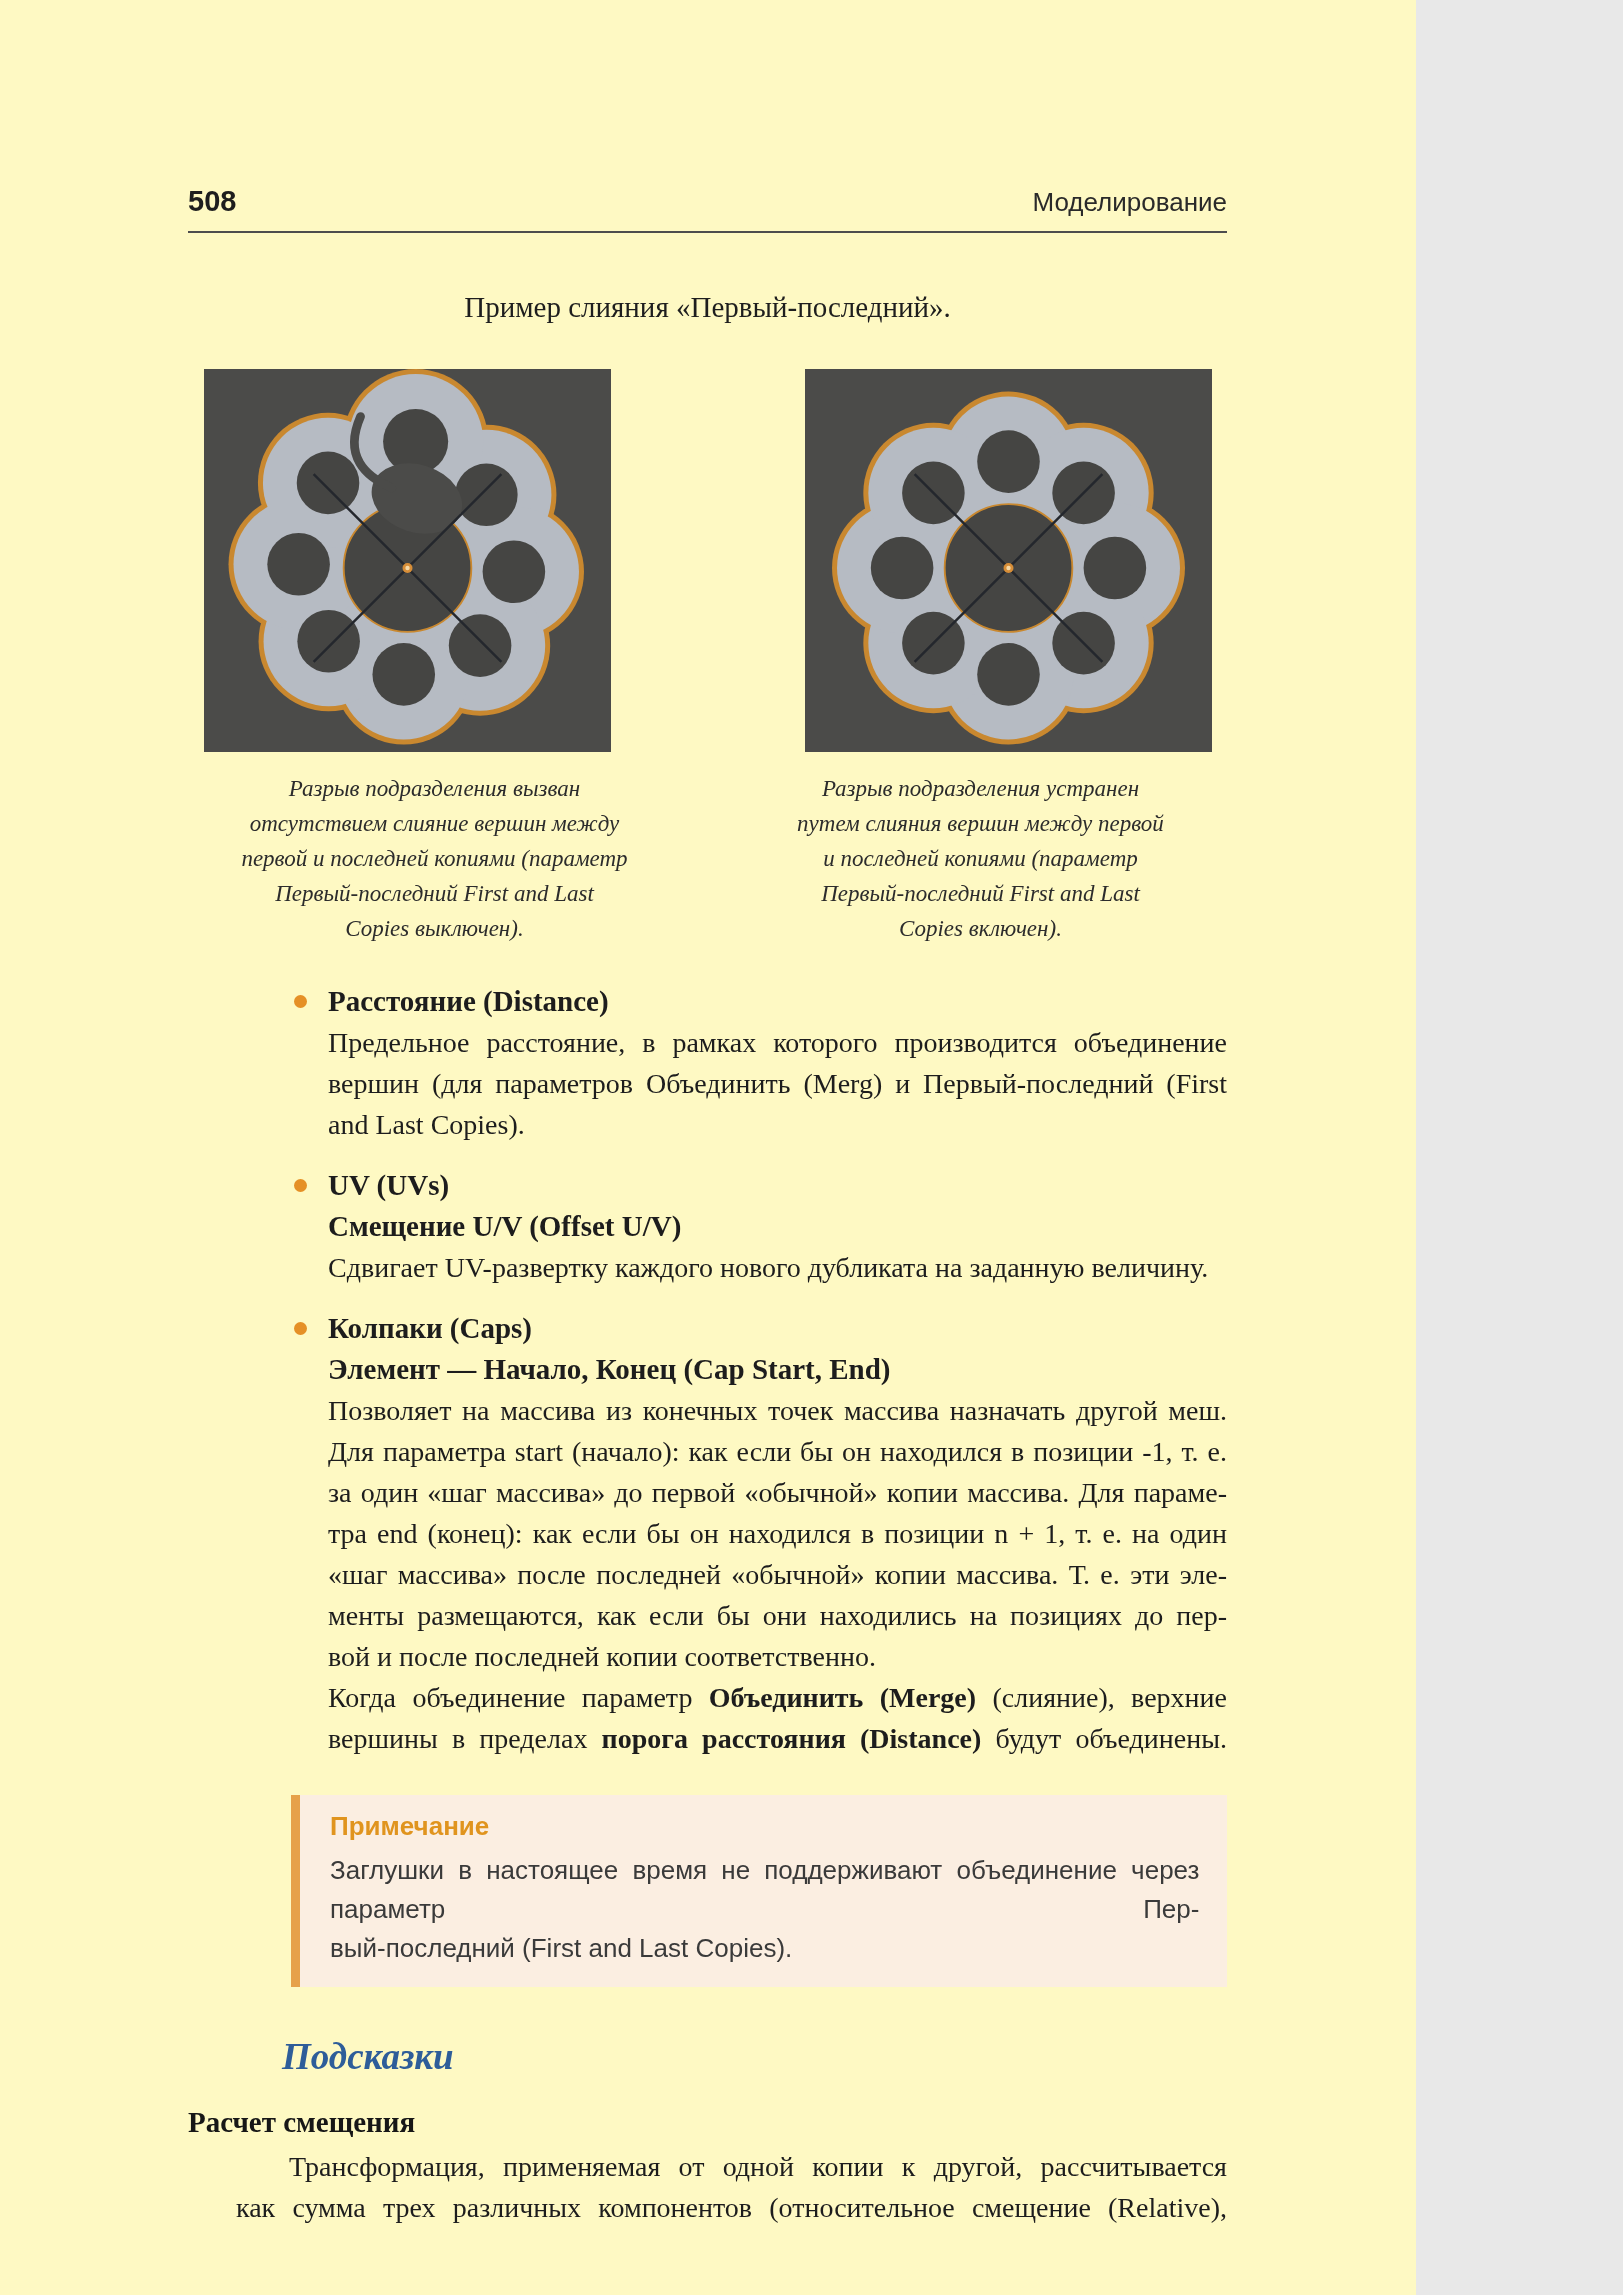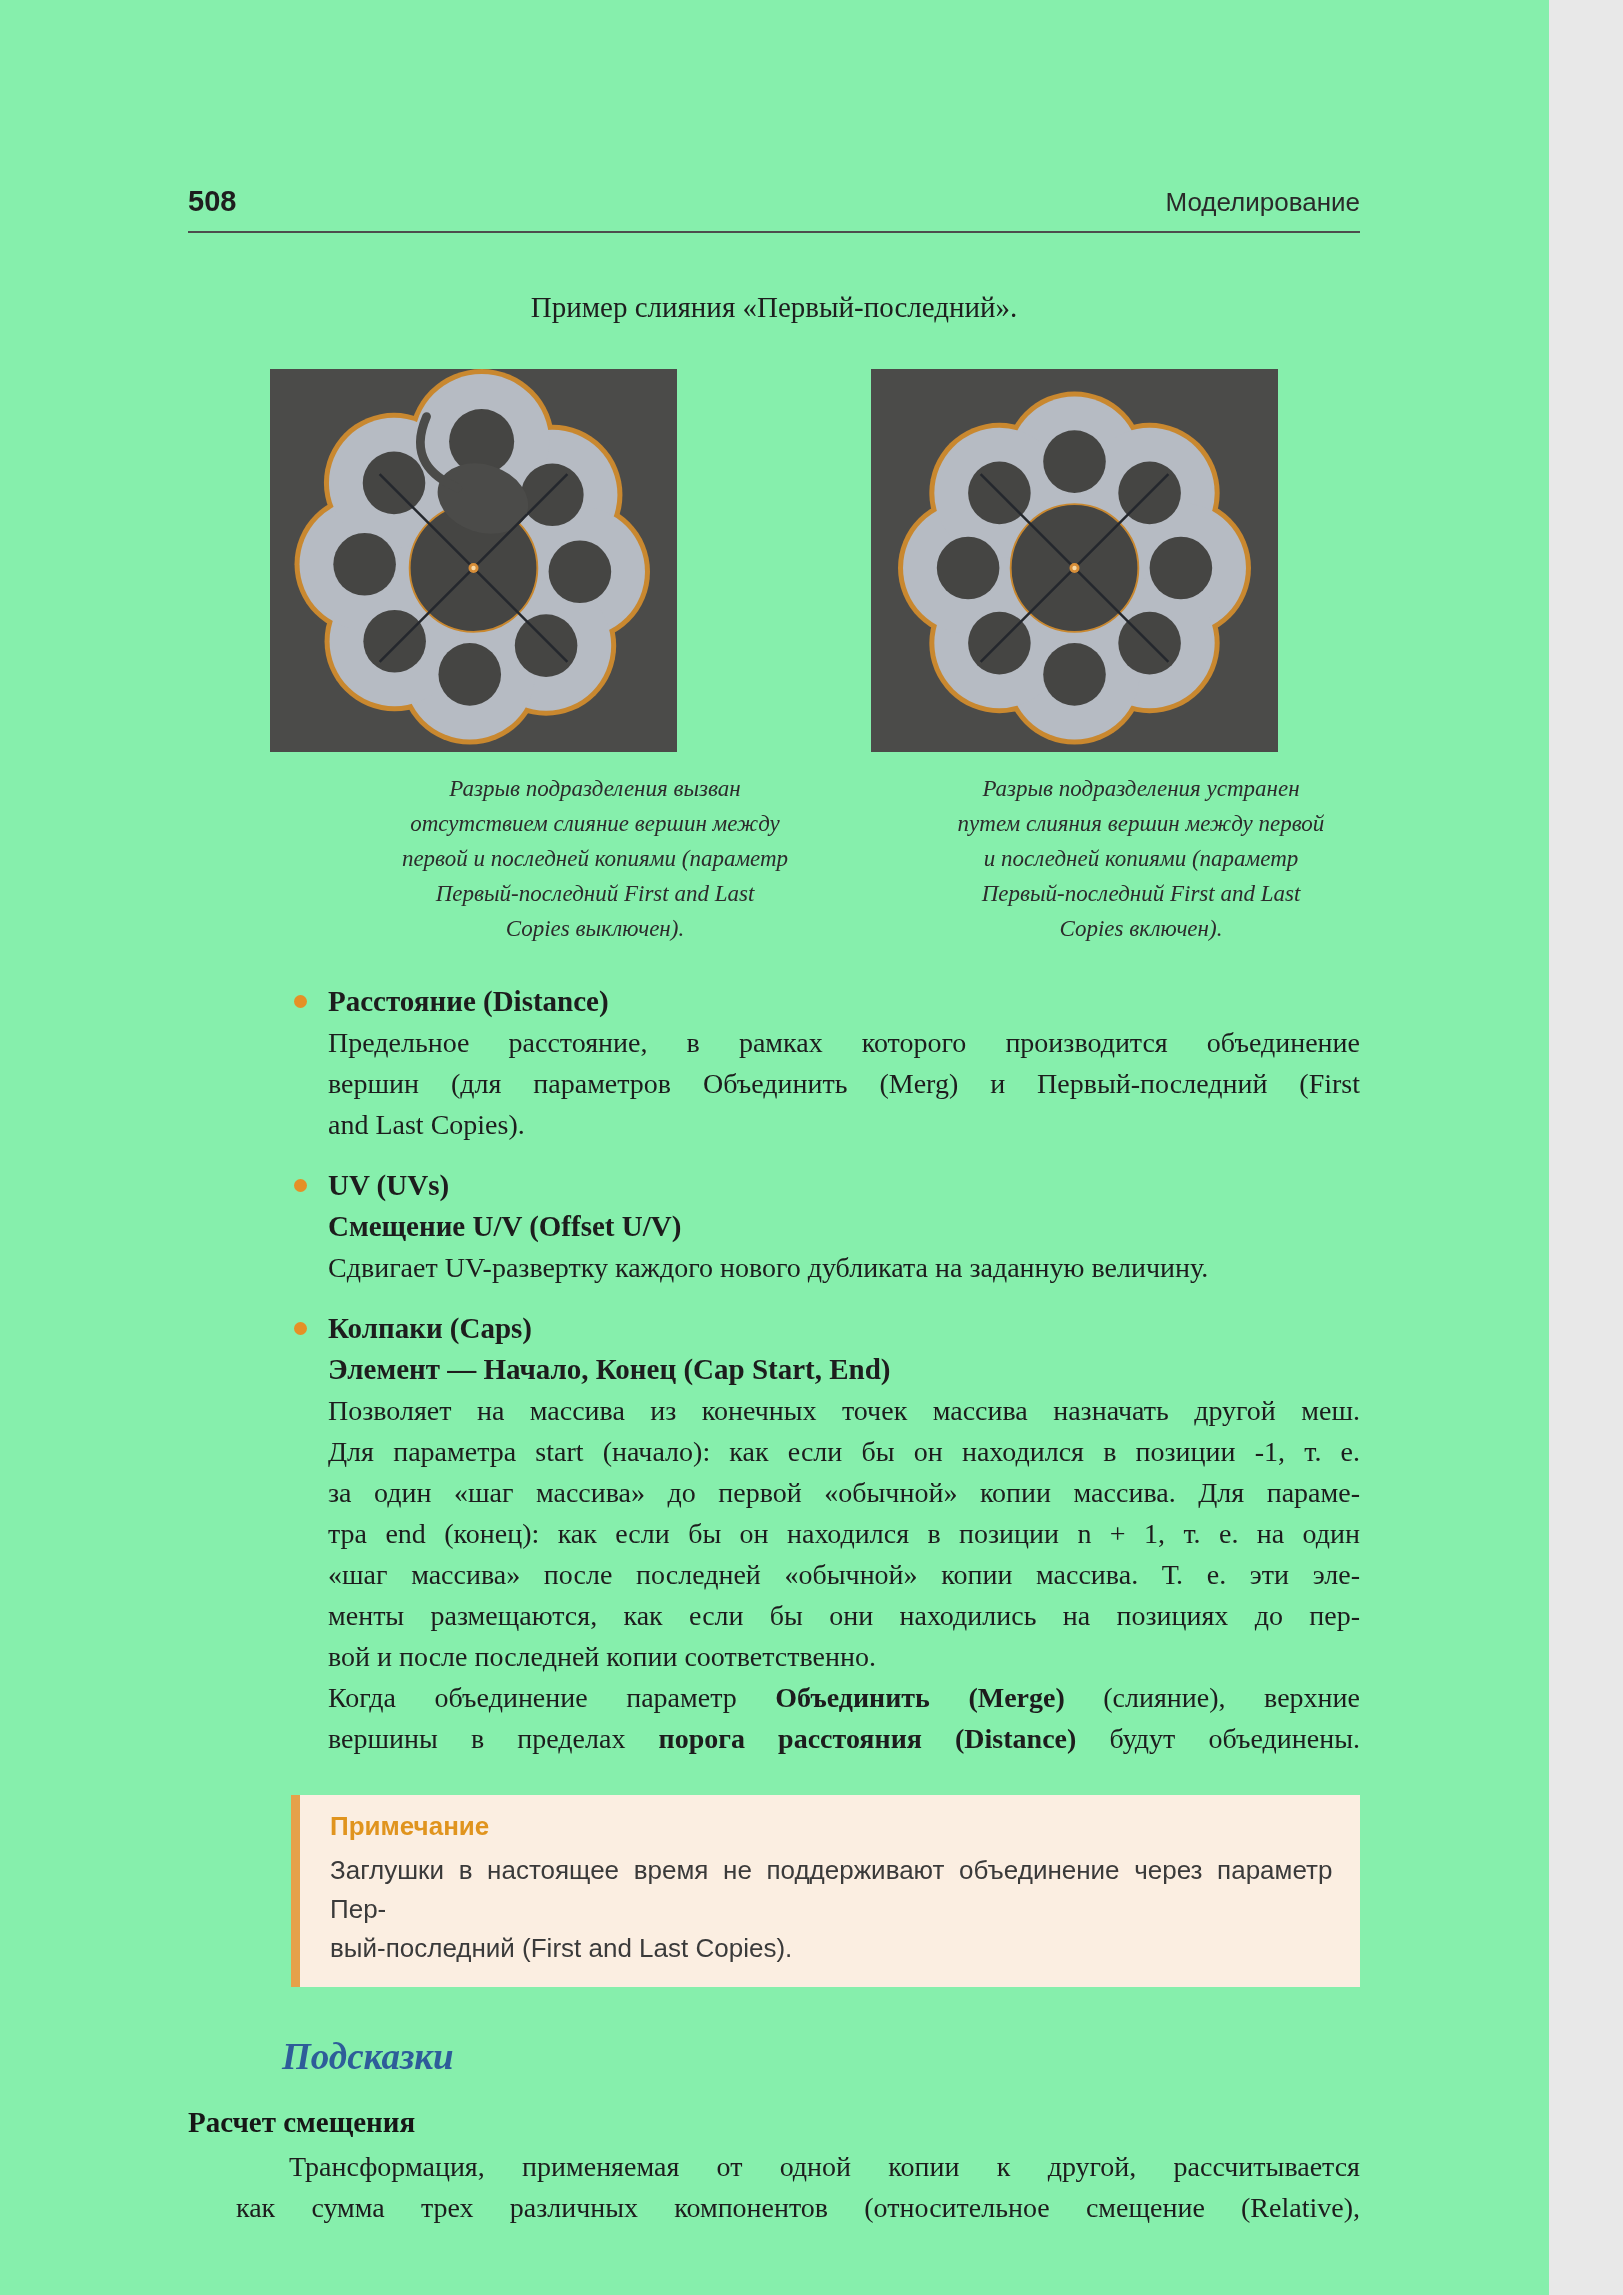--- a/index.html
+++ b/index.html
@@ -1,38 +1,38 @@
 <!DOCTYPE html>
 <html style="font-size:10px"><head>
 <meta charset="utf-8">
 <style>
   html,body{margin:0;padding:0;background:#e8e8e8;}
   .page{
     position:relative;
-    width:1549px;height:2295px;
-    background:#86efac;
+    width:1416px;height:2295px;
+    background:#fef9c3;
     font-family:"Liberation Serif","DejaVu Serif",serif;
     color:#1d1d1d;
     overflow:hidden;
     box-sizing:border-box;
   }
   .content{padding:0 189px 0 188px;}
 
   
   .hdr{display:flex;justify-content:space-between;align-items:baseline;
        padding-top:185px;font-family:"Liberation Sans","DejaVu Sans",sans-serif;}
   .hdr .pagenum{font-size:29px;font-weight:bold;color:#1e1e1e;}
   .hdr .chapter{font-size:26px;color:#2a2a2a;}
   .hdr-rule{height:2.5px;background:#4d4d4d;margin-top:12.5px;}
 
   
   .fig-title{margin-top:58px;text-align:center;font-size:29px;color:#1e1e1e;}
   .fig-row{margin-top:45px;display:flex;justify-content:center;gap:194px;}
   .panel{width:407px;height:383px;background:#4b4b49;}
-  .fig-caps{margin-top:19px;display:flex;justify-content:flex-end;gap:108px;}
+  .fig-caps{margin-top:19px;display:flex;justify-content:center;gap:108px;}
   .fig-cap{width:438px;font-style:italic;font-size:23px;line-height:35px;color:#2c2c2c;}
   .fig-cap .jline{text-align:center !important;text-align-last:center !important;}
 
   
   .jline{text-align:justify;text-align-last:justify;}
   .jline.last{text-align-last:left;}
   .cont .jline.last{text-align-last:justify;}
   .bd{font-weight:bold;}
 
   

